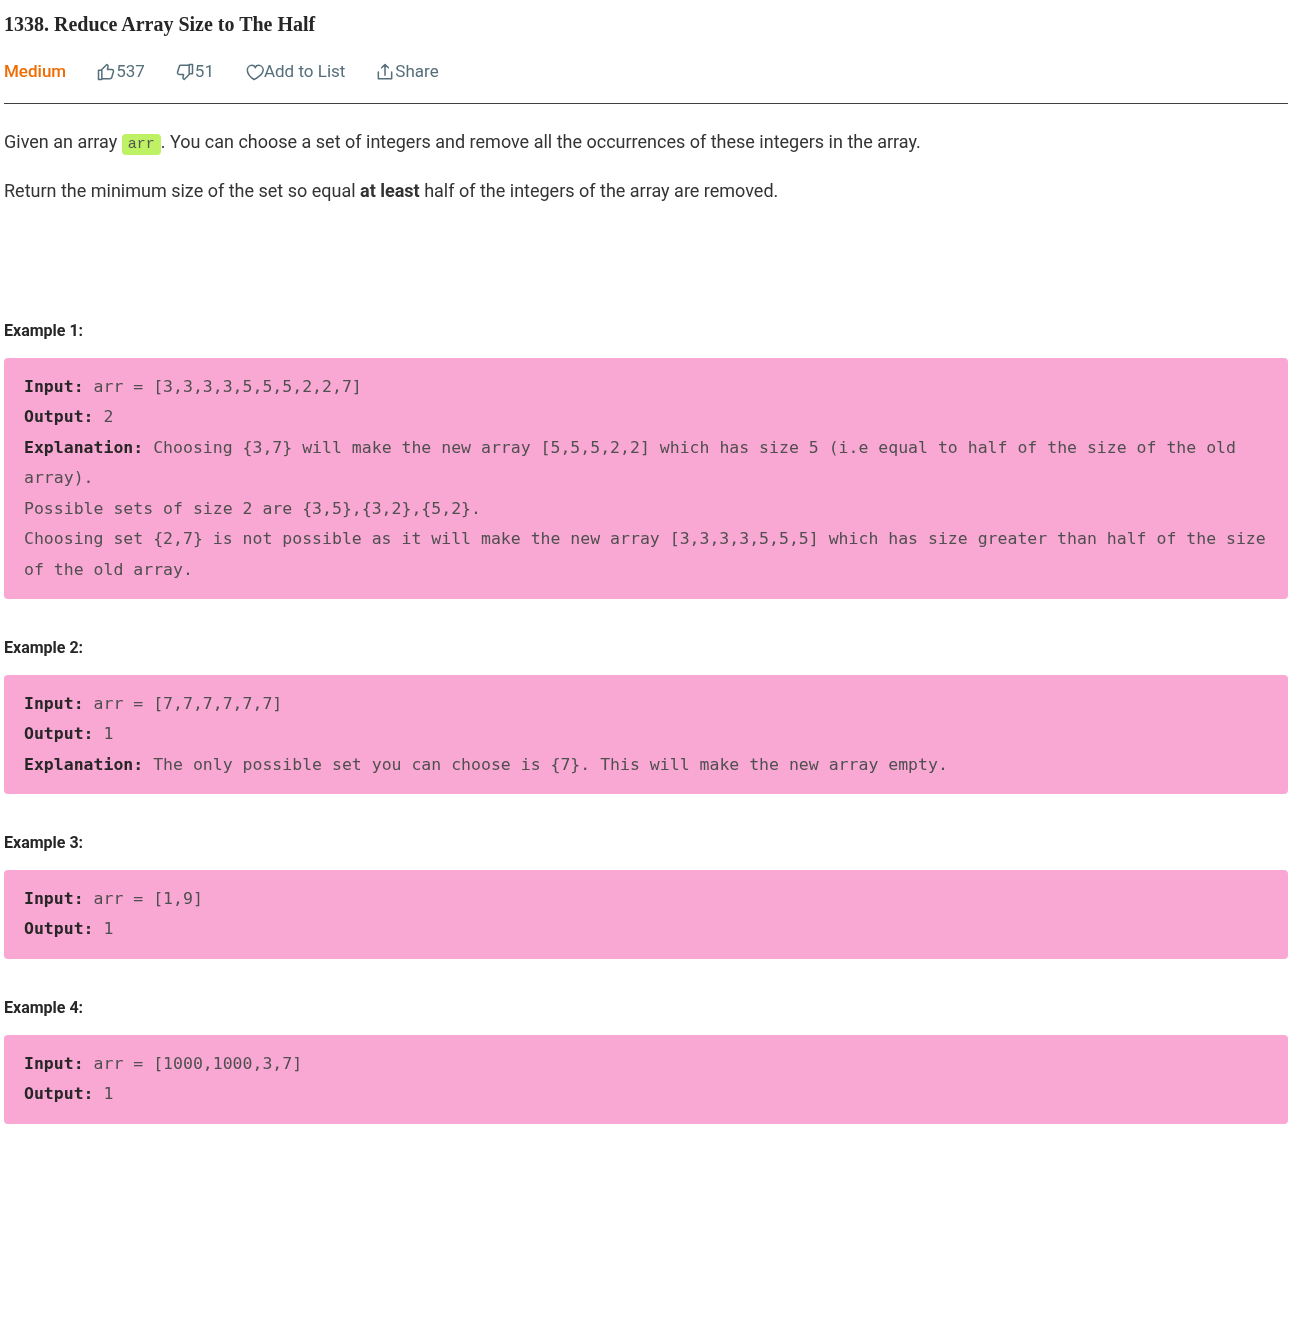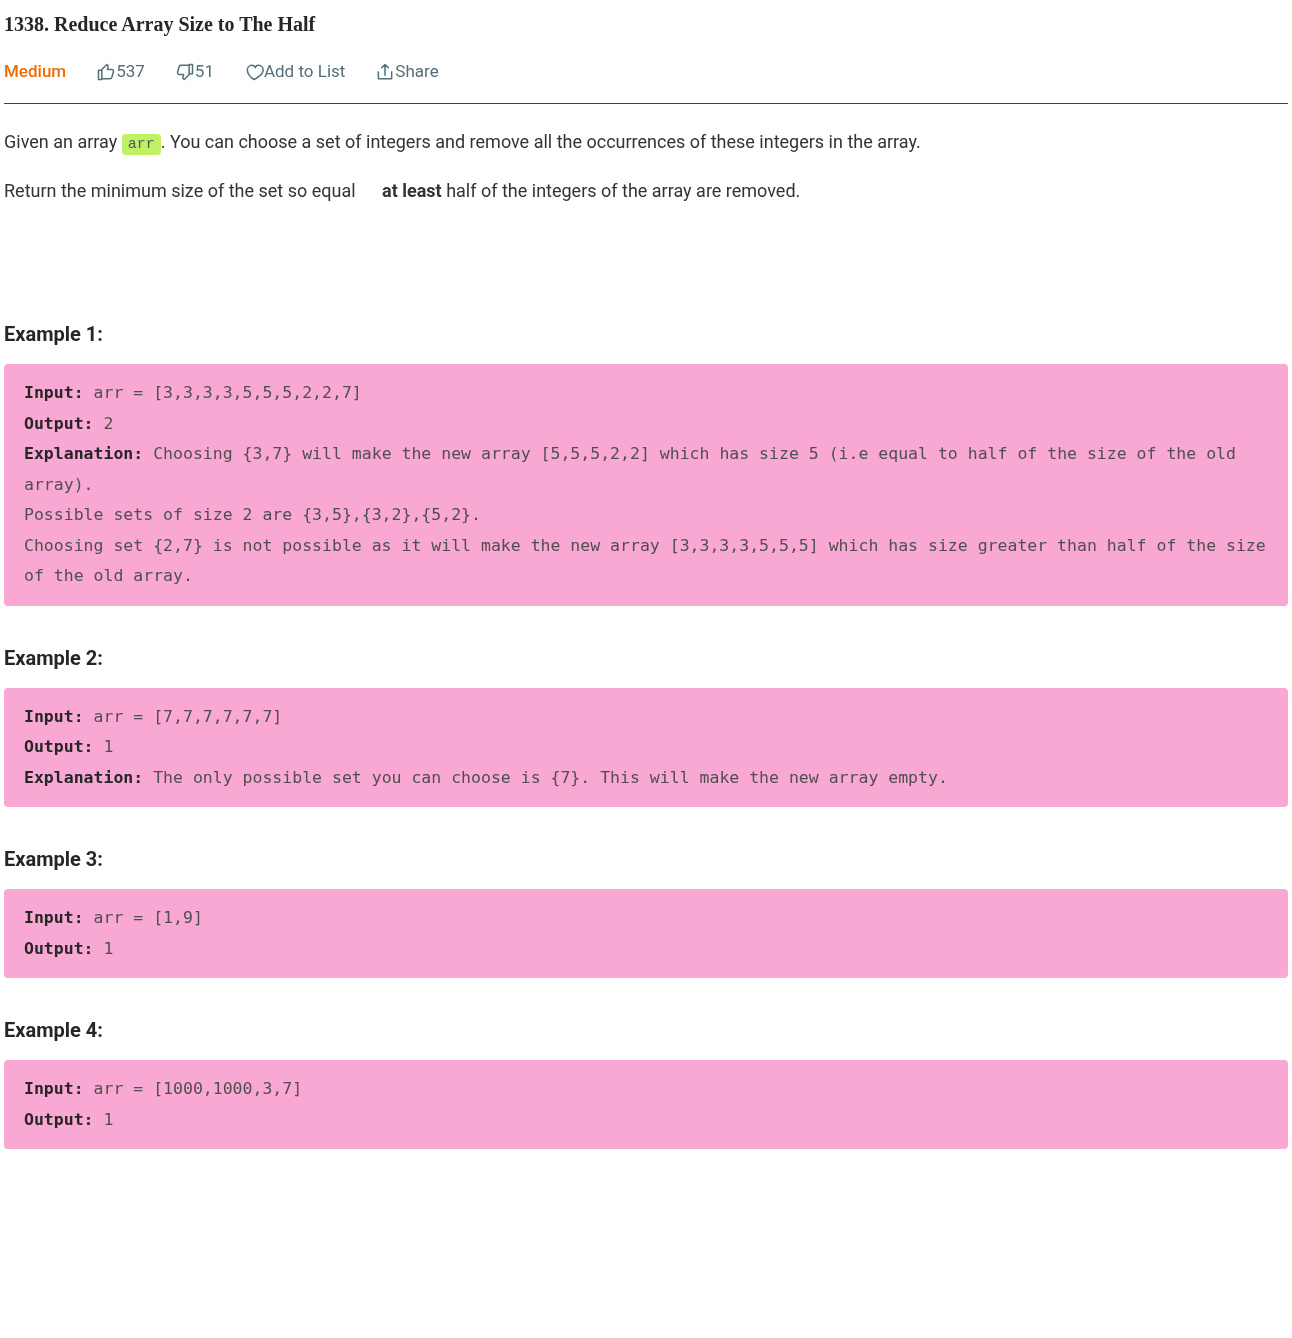--- a/index.html
+++ b/index.html
@@ -61,25 +61,24 @@
       font-family: Liberation Mono, monospace;
       font-size: 15px;
       padding: 2px 6px;
       border-radius: 4px;
       margin-top: 8px;
     }
     .em {
     }
     .bold {
       font-weight: 700;
-      margin-left: 22px;
     }
     .example-title {
       font-weight: 700;
-      font-size: 20px;
+      font-size: 16px;
       margin-top: 36px;
       margin-bottom: 14px;
       color: #262626;
     }
     pre.example {
       background: #f9a8d4;
       padding: 14px 20px;
       font-family: "SFMono-Regular", Consolas, Menlo, monospace;
       font-size: 16.5px;
       line-height: 1.85;

